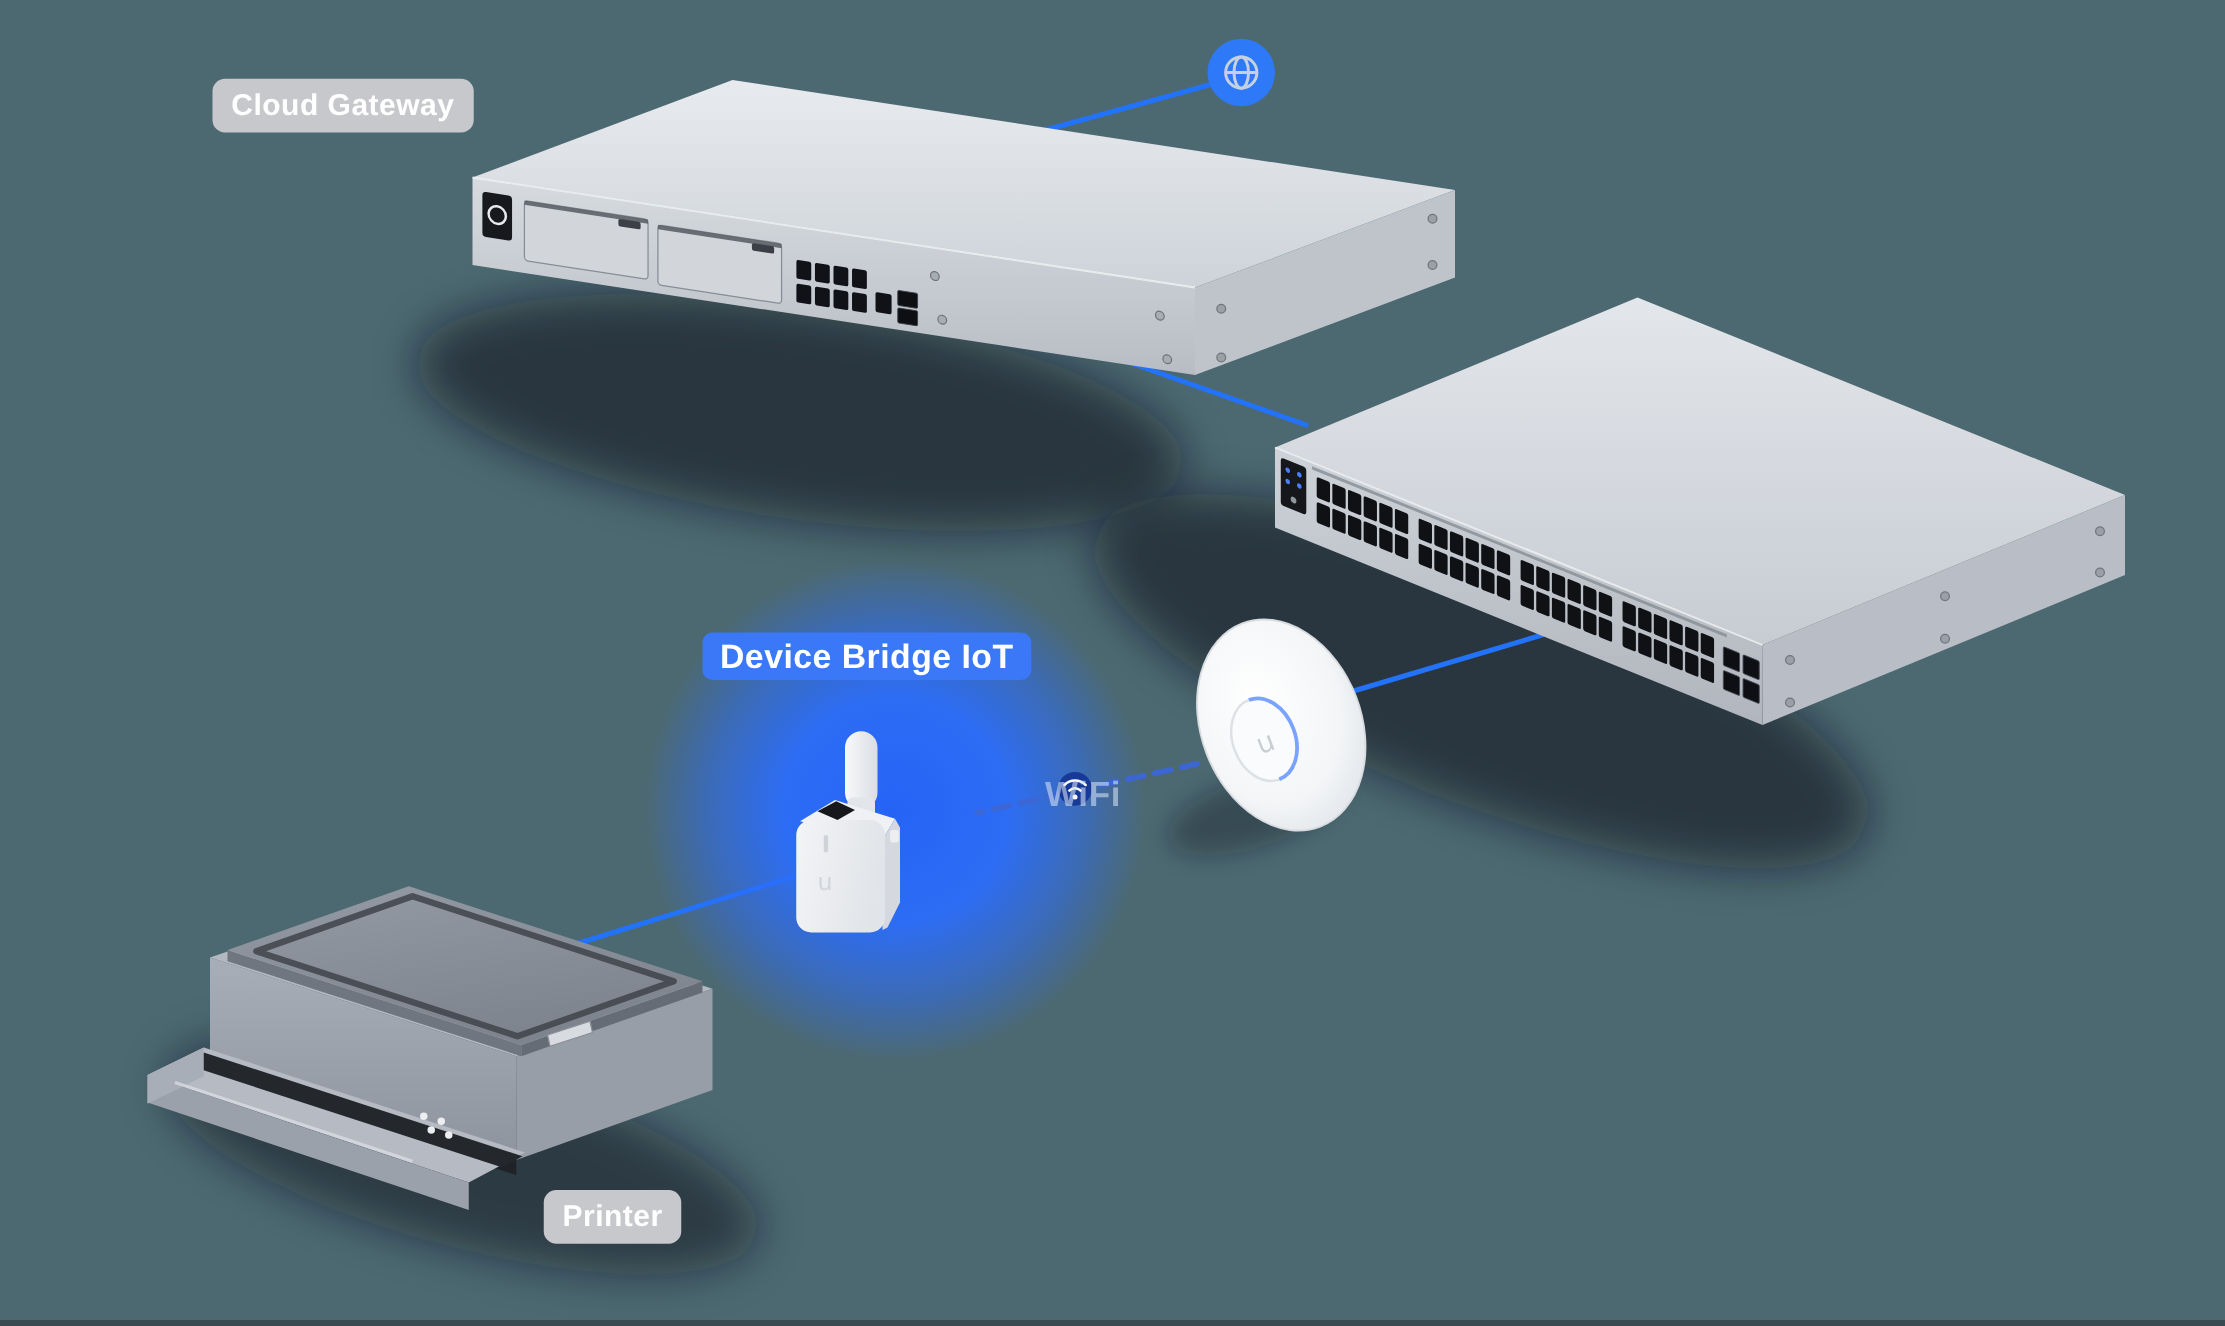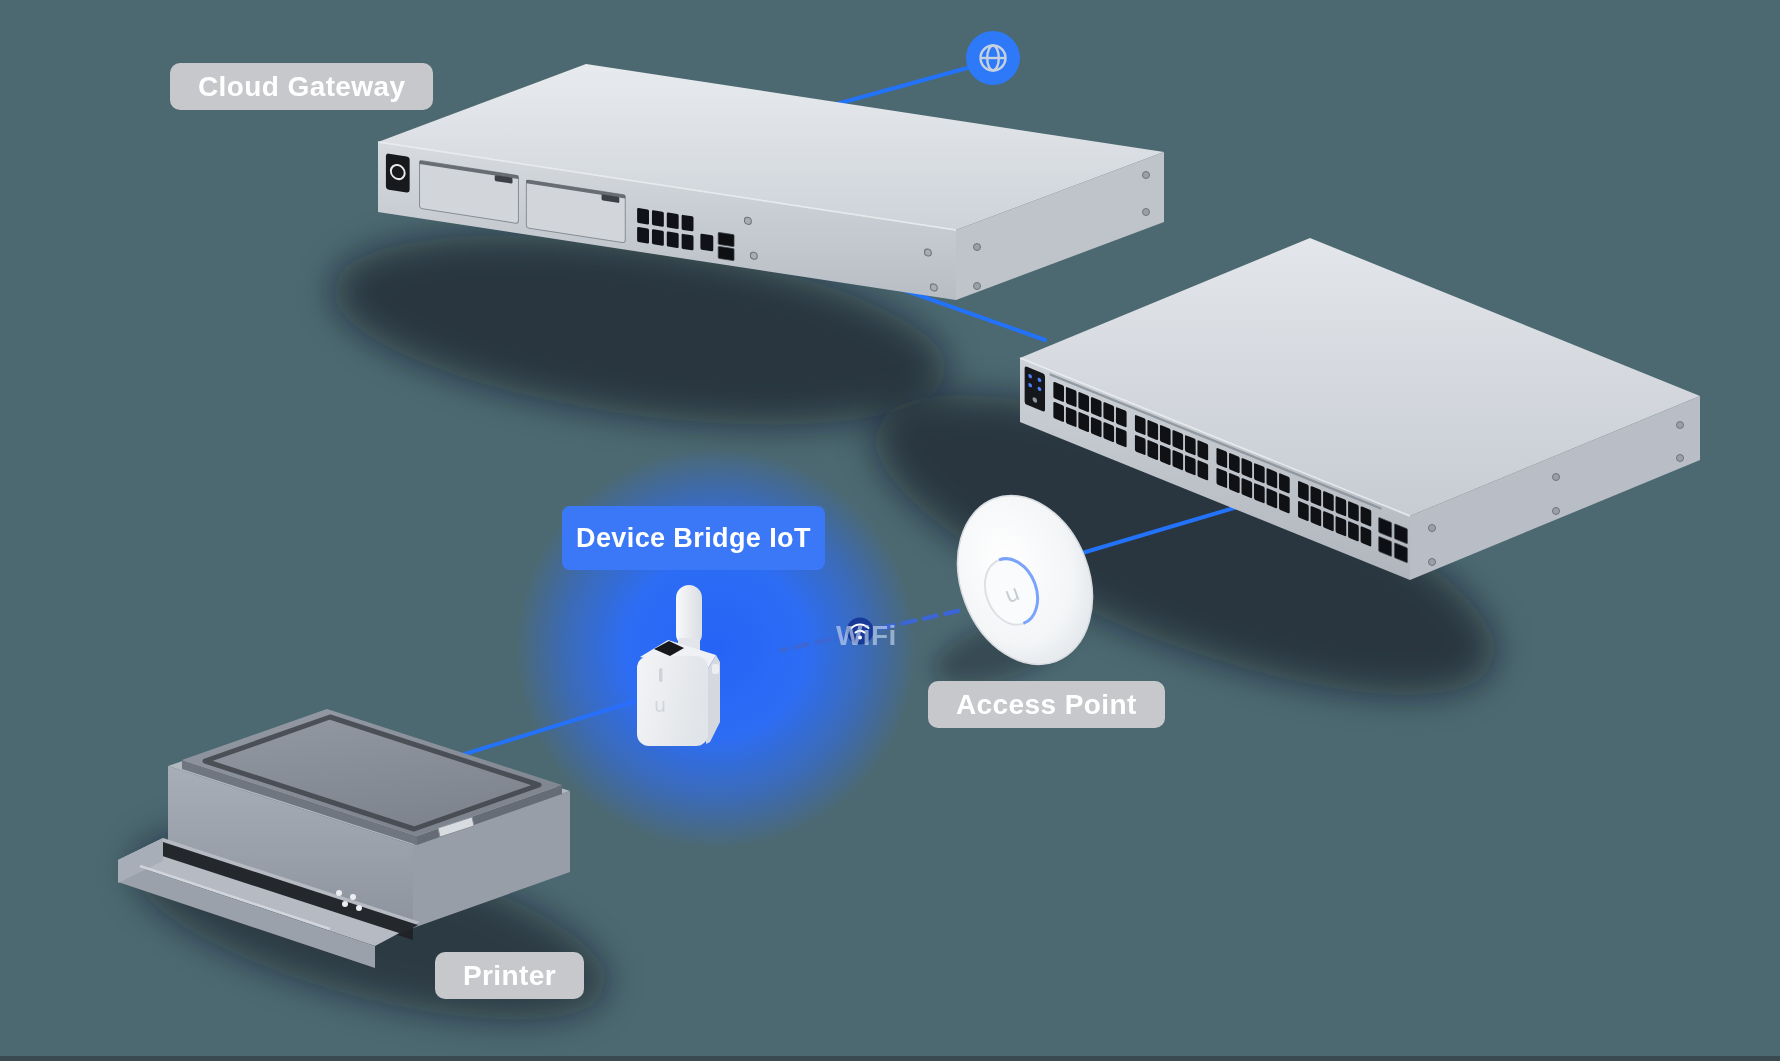--- a/index.html
+++ b/index.html
@@ -7,31 +7,31 @@
     position:relative;width:1780px;height:1061px;overflow:hidden;
     background:#4C6972;
     font-family:"Liberation Sans",sans-serif;
   }
   #scene{position:absolute;left:0;top:0;}
   .tag{
     position:absolute;
     background:#C6C8CB;
     color:#FFFFFF;
     font-weight:700;
-    font-size:28px;
+    font-size:24px;
     letter-spacing:.4px;
-    padding:9px 28px;
+    padding:9px 15px;
     border-radius:10px;
     white-space:nowrap;
     line-height:1.05;
   }
   .tag.blue{
     background:#3A78F7;
     font-size:27px;
-    padding:18px 14px;
+    padding:5px 14px;
     border-radius:8px;
   }
   .wifi-text{
     position:absolute;
     color:rgba(208,221,241,0.60);
     font-weight:600;
     font-size:28px;
     letter-spacing:.5px;
     margin-top:35px;
   }
@@ -294,19 +294,18 @@
 
   <g>
     <circle cx="860" cy="631" r="13.5" fill="#173A99"></circle>
     <circle cx="860" cy="637.5" r="2" fill="#ffffff"></circle>
     <path d="M 855.5 632.5 A 6.5 6.5 0 0 1 864.5 632.5" fill="none" stroke="#ffffff" stroke-width="2" stroke-linecap="round"></path>
     <path d="M 851.5 628 A 12 12 0 0 1 868.5 628" fill="none" stroke="#ffffff" stroke-width="2" stroke-linecap="round"></path>
   </g>
 </svg>
 
 <div class="tag" style="left:170px;top:63px;">Cloud Gateway</div>
-<div class="tag" style="left:928px;top:681px;">Access Point</div>
 <div class="tag" style="left:435px;top:952px;text-align:center;">Printer</div>
 <div class="tag blue" style="left:562px;top:506px;">Device Bridge IoT</div>
 <div class="wifi-text" style="left:836px;top:585px;">WiFi</div>
 
 <div class="bottom-edge"></div>
 </div>
 
 </body></html>

